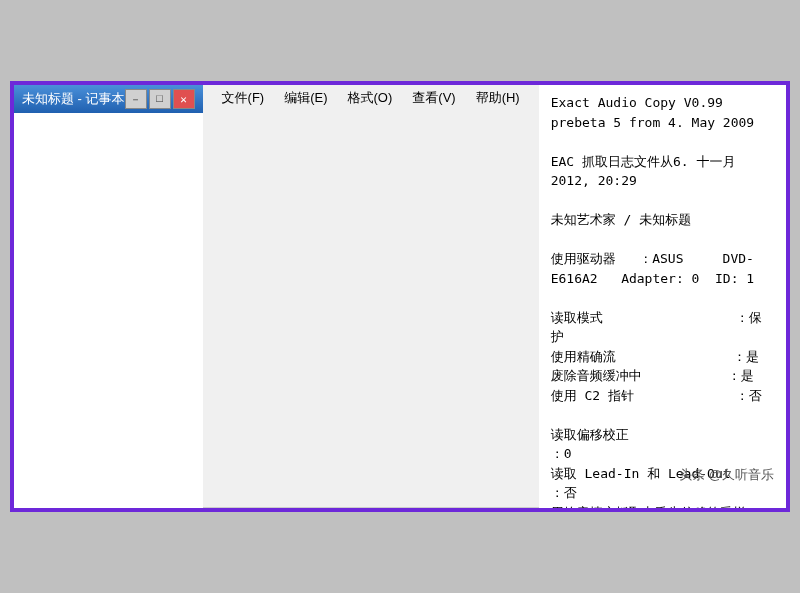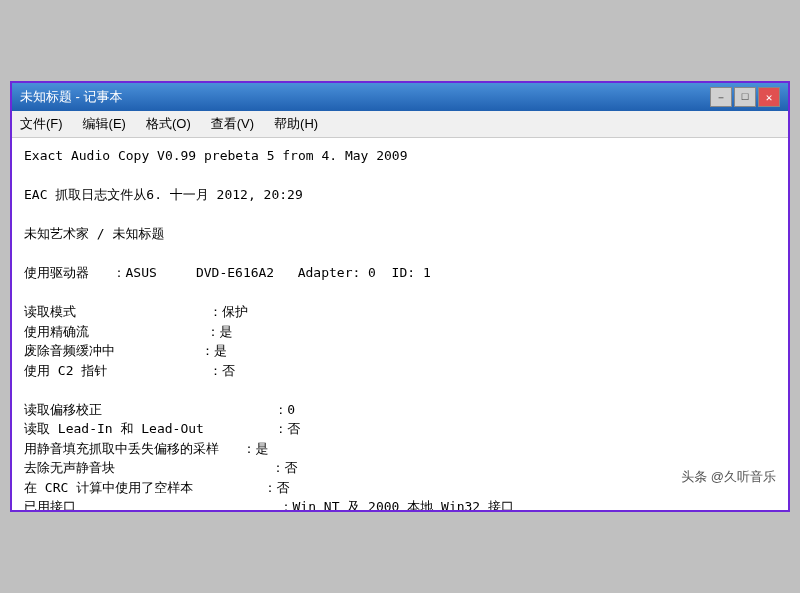--- a/index.html
+++ b/index.html
@@ -10,23 +10,23 @@
       font-family: 'Courier New', Courier, monospace;
       font-size: 13px;
       display: flex;
       align-items: center;
       justify-content: center;
     }
     .window {
       width: 780px;
       height: 431px;
       background: #fff;
-      border: 2px solid #6d28d9;
+      border: 4px solid #6d28d9;
       display: flex;
-      flex-direction: column;
+      flex-direction: row;
       position: relative;
     }
     .title-bar {
       background: linear-gradient(to bottom, #4a90d9, #2060b0);
       color: white;
       padding: 4px 8px;
       display: flex;
       align-items: center;
       justify-content: space-between;
       height: 28px;
@@ -50,21 +50,21 @@
       display: flex;
       align-items: center;
       justify-content: center;
       color: #333;
     }
     .title-btn.close { background: #e05050; color: white; }
     .menu-bar {
       background: #f0f0f0;
       border-bottom: 1px solid #ccc;
       display: flex;
-      padding: 2px 0;
+      padding: 2px 11px;
       gap: 4px;
       flex-shrink: 0;
       font-family: 'Microsoft YaHei', SimSun, Arial, sans-serif;
       font-size: 13px;
     }
     .menu-item {
       padding: 2px 8px;
       cursor: pointer;
     }
     .content-area {

